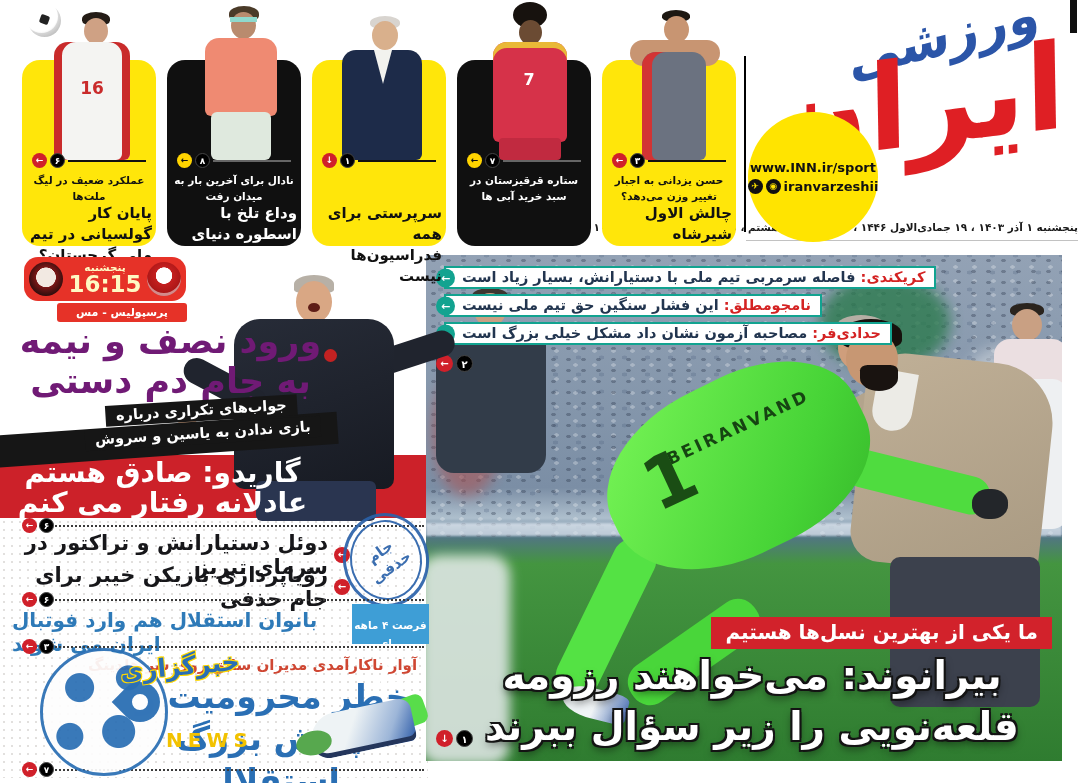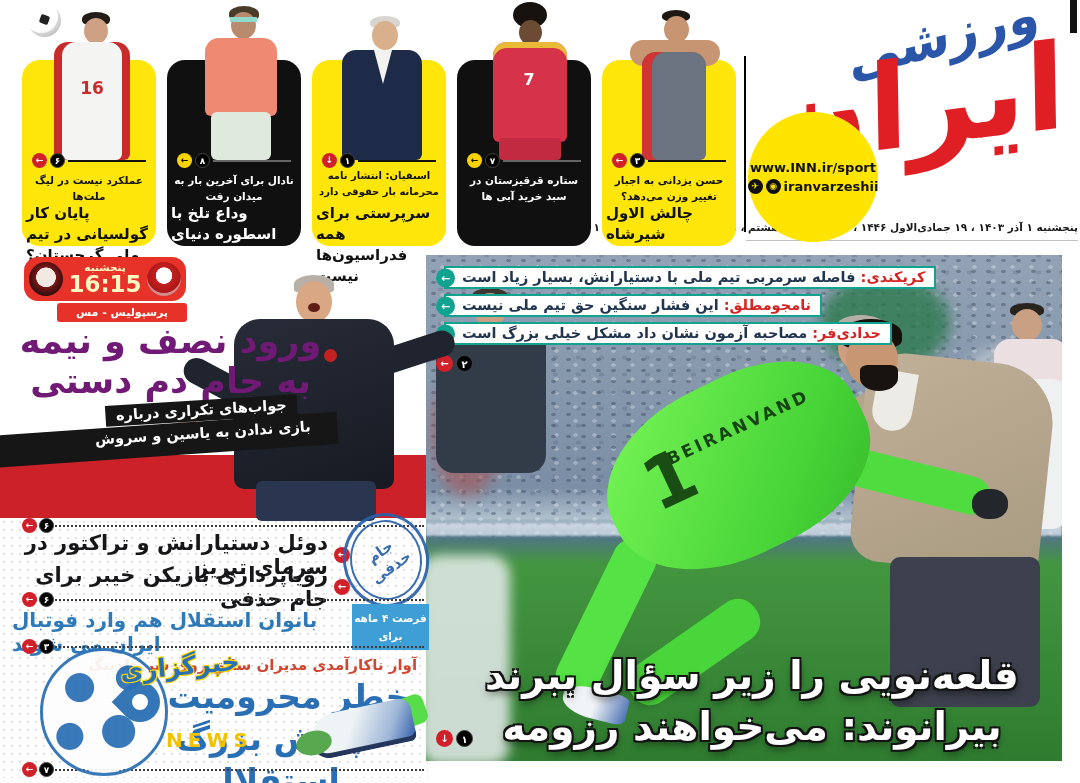--- a/index.html
+++ b/index.html
@@ -55,21 +55,21 @@
   .acirc.red { background:#d0202a; color:#fff; }
   .acirc.yel { background:#ffd400; color:#111; }
   .ncirc { background:#000; color:#fff; border:1px solid #444; }
   .dline { flex:1; height:2px; background:#111; }
   .card.black .dline { background:#666; }
   .card-sub {
     position:absolute; left:6px; right:6px; top:112px; text-align:center; direction:rtl;
     font-size:10.5px; font-weight:bold; line-height:1.55;
   }
   .card-hl {
-    position:absolute; left:4px; right:4px; top:143px; text-align:left; direction:rtl;
+    position:absolute; left:4px; right:4px; top:143px; text-align:right; direction:rtl;
     font-size:15px; font-weight:900; line-height:1.4;
   }
   
   .head { position:absolute; border-radius:50%; background:#cfa184; }
   .hair { position:absolute; border-radius:50% 50% 40% 40%; background:#241c16; }
   .torso { position:absolute; border-radius:14px 14px 6px 6px; }
   .ball {
     position:absolute; width:33px; height:33px; border-radius:50%;
     background:radial-gradient(circle at 38% 32%, #ffffff 55%, #d8d8d8 80%);
     box-shadow:inset -3px -4px 0 rgba(0,0,0,.12);
@@ -159,23 +159,23 @@
     transform:rotate(-8deg); opacity:.92;
   }
   .stamp .s-outer { position:absolute; inset:0; border:3px solid #2b62aa; border-radius:50%; }
   .stamp .s-inner { position:absolute; inset:7px; border:2px solid #2b62aa; border-radius:50%; }
   .stamp .s-text {
     position:absolute; inset:0; display:flex; flex-direction:column; align-items:center;
     justify-content:center; transform:rotate(-28deg); color:#2b62aa; font-size:15px; font-weight:900;
     line-height:1.25; direction:rtl;
   }
   .women-label {
-    position:absolute; left:352px; top:604px; width:77px; height:46px; background:#3e9ed6;
+    position:absolute; left:352px; top:604px; width:77px; height:40px; background:#3e9ed6;
     color:#fff; font-size:10.5px; font-weight:bold; text-align:center; direction:rtl;
-    line-height:1.7; z-index:4; padding-top:6px;
+    line-height:1.7; z-index:4; padding-top:13px;
   }
   .women-text {
     position:absolute; left:12px; top:608px; width:336px; text-align:left; direction:rtl;
     font-size:20px; font-weight:900; color:#2e7ab8; z-index:4;
   }
   .est-kicker {
     position:absolute; left:80px; top:656px; width:345px; text-align:center; direction:rtl;
     font-size:15px; font-weight:bold; color:#cf4733; z-index:4;
   }
   .est-headline {
@@ -346,21 +346,21 @@
       <div class="hair" style="left:60px; top:4px; width:28px; height:14px;"></div>
       <div class="head" style="left:62px; top:10px; width:24px; height:26px;"></div>
       <div class="torso" style="left:32px; top:34px; width:76px; height:118px; background:#f4f4f2; box-shadow:inset 8px 0 0 #c92b2b, inset -8px 0 0 #c92b2b;"></div>
       <div class="jersey-num" style="left:50px; top:70px; width:40px; font-size:17px; color:#c92b2b;">16</div>
     </div>
     <div class="card-divider">
       <span class="acirc red">←</span>
       <span class="ncirc">۶</span>
       <span class="dline"></span>
     </div>
-    <div class="card-sub">عملکرد نیست در لیگ ملت‌ها</div>
+    <div class="card-sub">عملکرد ضعیف در لیگ ملت‌ها</div>
     <h3 class="card-hl">پایان کار گولسیانی در تیم ملی گرجستان؟</h3>
   </article>
 
   <article class="card card2 black">
     <div class="fig">
       <div class="hair" style="left:62px; top:-2px; width:30px; height:16px; background:#4a3a28;"></div>
       <div class="head" style="left:64px; top:4px; width:25px; height:27px; background:#b98b6e;"></div>
       <div style="position:absolute; left:63px; top:9px; width:27px; height:5px; background:#8fd9cd;"></div>
       <div class="torso" style="left:38px; top:30px; width:72px; height:78px; background:#ef8a72;"></div>
       <div class="torso" style="left:44px; top:104px; width:60px; height:48px; background:#dfe9de; border-radius:6px;"></div>
@@ -379,21 +379,20 @@
       <div class="hair" style="left:58px; top:8px; width:30px; height:13px; background:#d8d4cf;"></div>
       <div class="head" style="left:60px; top:13px; width:26px; height:29px; background:#d9b08c;"></div>
       <div class="torso" style="left:30px; top:42px; width:80px; height:110px; background:#1d2b49;"></div>
       <div style="position:absolute; left:62px; top:42px; width:18px; height:34px; background:#f2f2ee; clip-path:polygon(0 0,100% 0,50% 100%);"></div>
     </div>
     <div class="card-divider">
       <span class="acirc red">↓</span>
       <span class="ncirc">۱</span>
       <span class="dline"></span>
     </div>
-    <div class="card-sub" style="top:108px; font-size:10px;">اسبقیان: انتشار نامه محرمانه بار حقوقی دارد</div>
     <h3 class="card-hl">سرپرستی برای همه فدراسیون‌ها نیست</h3>
   </article>
 
   <article class="card card4 black">
     <div class="fig">
       <div class="hair" style="left:56px; top:-6px; width:34px; height:26px; border-radius:50%; background:#17120e;"></div>
       <div class="head" style="left:62px; top:12px; width:23px; height:25px; background:#6b4b33;"></div>
       <div class="torso" style="left:36px; top:34px; width:74px; height:100px; background:#d63249; box-shadow:inset 0 6px 0 #e9b938;"></div>
       <div class="jersey-num" style="left:52px; top:62px; width:40px; font-size:16px; color:#fff;">7</div>
       <div class="torso" style="left:42px; top:130px; width:62px; height:22px; background:#c12a40; border-radius:4px;"></div>
@@ -451,20 +450,24 @@
     <div class="c-legs"></div>
   </div>
 
   <div class="black-band"></div>
   <div class="ribbons">
     <span class="ribbon-line">جواب‌های تکراری درباره</span><br>
     <span class="ribbon-line">بازی ندادن به یاسین و سروش</span>
   </div>
 
   <div class="red-banner"></div>
+  <div class="banner-text">
+    <div>گاریدو: صادق هستم</div>
+    <div>عادلانه رفتار می کنم</div>
+  </div>
 
   <div class="rule rule1">
     <div class="icons">
       <span class="acirc red">←</span>
       <span class="ncirc">۶</span>
     </div>
   </div>
 
   <div class="bullet-line bl1">
     <span class="bullet">←</span>
@@ -586,23 +589,24 @@
       <div class="quote-strip">
         <span class="strip-arrow">←</span>
         <span class="spk">حدادی‌فر:</span><span> مصاحبه آزمون نشان داد مشکل خیلی بزرگ است</span>
       </div>
     </div>
     <div class="page-ref ref-quotes">
       <span class="acirc red">←</span>
       <span class="ncirc">۲</span>
     </div>
 
+    <div class="ph-kicker">ما یکی از بهترین نسل‌ها هستیم</div>
     <div class="ph-headline">
+      <div>بیرانوند: می‌خواهند رزومه</div>
       <div>قلعه‌نویی را زیر سؤال ببرند</div>
-      <div>بیرانوند: می‌خواهند رزومه</div>
     </div>
 
     <div class="page-ref ref-main">
       <span class="acirc red">↓</span>
       <span class="ncirc">۱</span>
     </div>
   </figure>
 
 </div>
 

